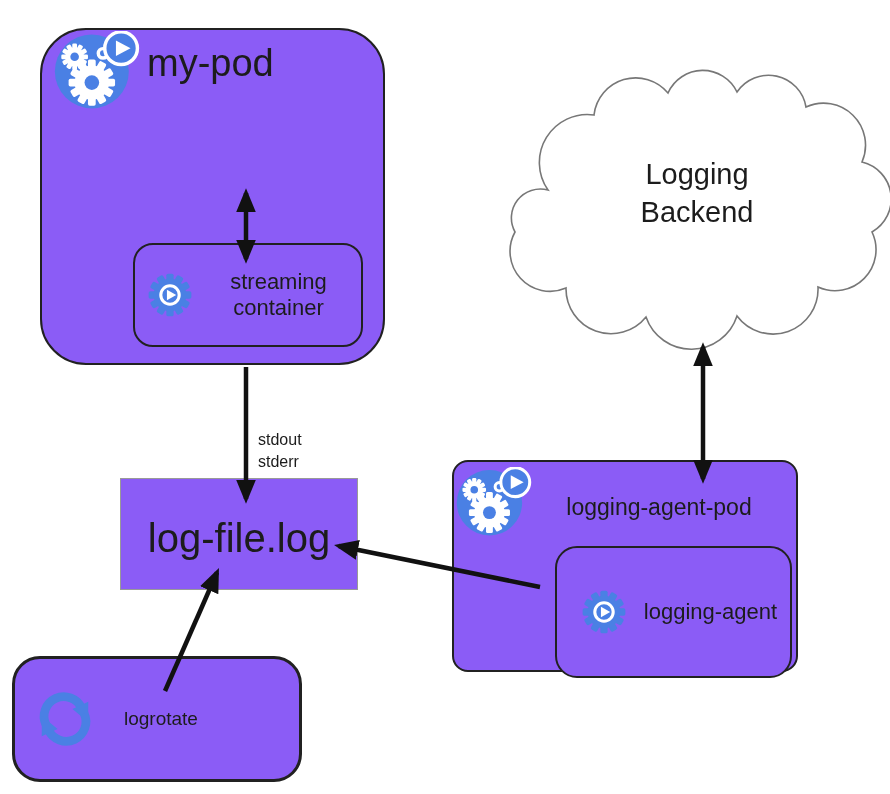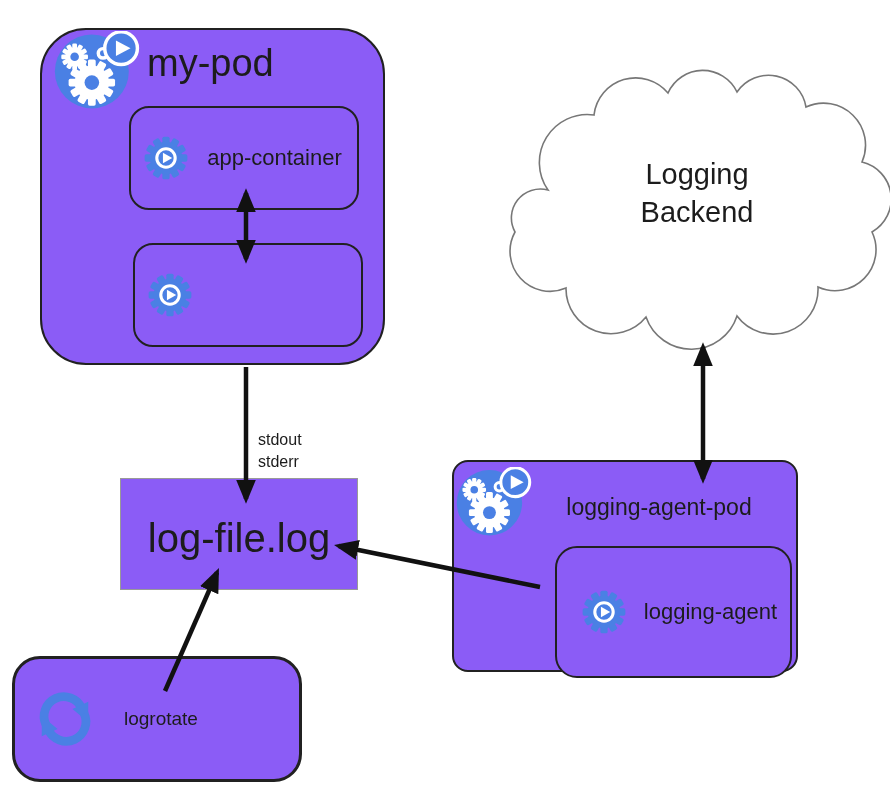--- a/index.html
+++ b/index.html
@@ -126,31 +126,26 @@
       </symbol>
     </defs>
   </svg>
 
   <div class="box pod-box mypod">
     <svg class="podicon big" viewBox="0 0 100 100">
         <use href="#sym-pod"></use>
       </svg>
     <div class="mypod-title">my-pod</div>
 
-    <div class="box cbox app">
-      <svg class="cicon" viewBox="0 0 48 48">
-          <use href="#sym-container"></use>
-        </svg>
-      <div class="clabel">app-container</div>
-    </div>
 
     <div class="box cbox streaming">
       <svg class="cicon" viewBox="0 0 48 48">
           <use href="#sym-container"></use>
         </svg>
+      <div class="clabel" style="max-width:130px;margin:0 auto;">streaming container</div>
     </div>
   </div>
 
   <div class="box filebox">
     <div class="flabel">log-file.log</div>
   </div>
 
   <div class="stdout-label">stdout
 stderr</div>
 

